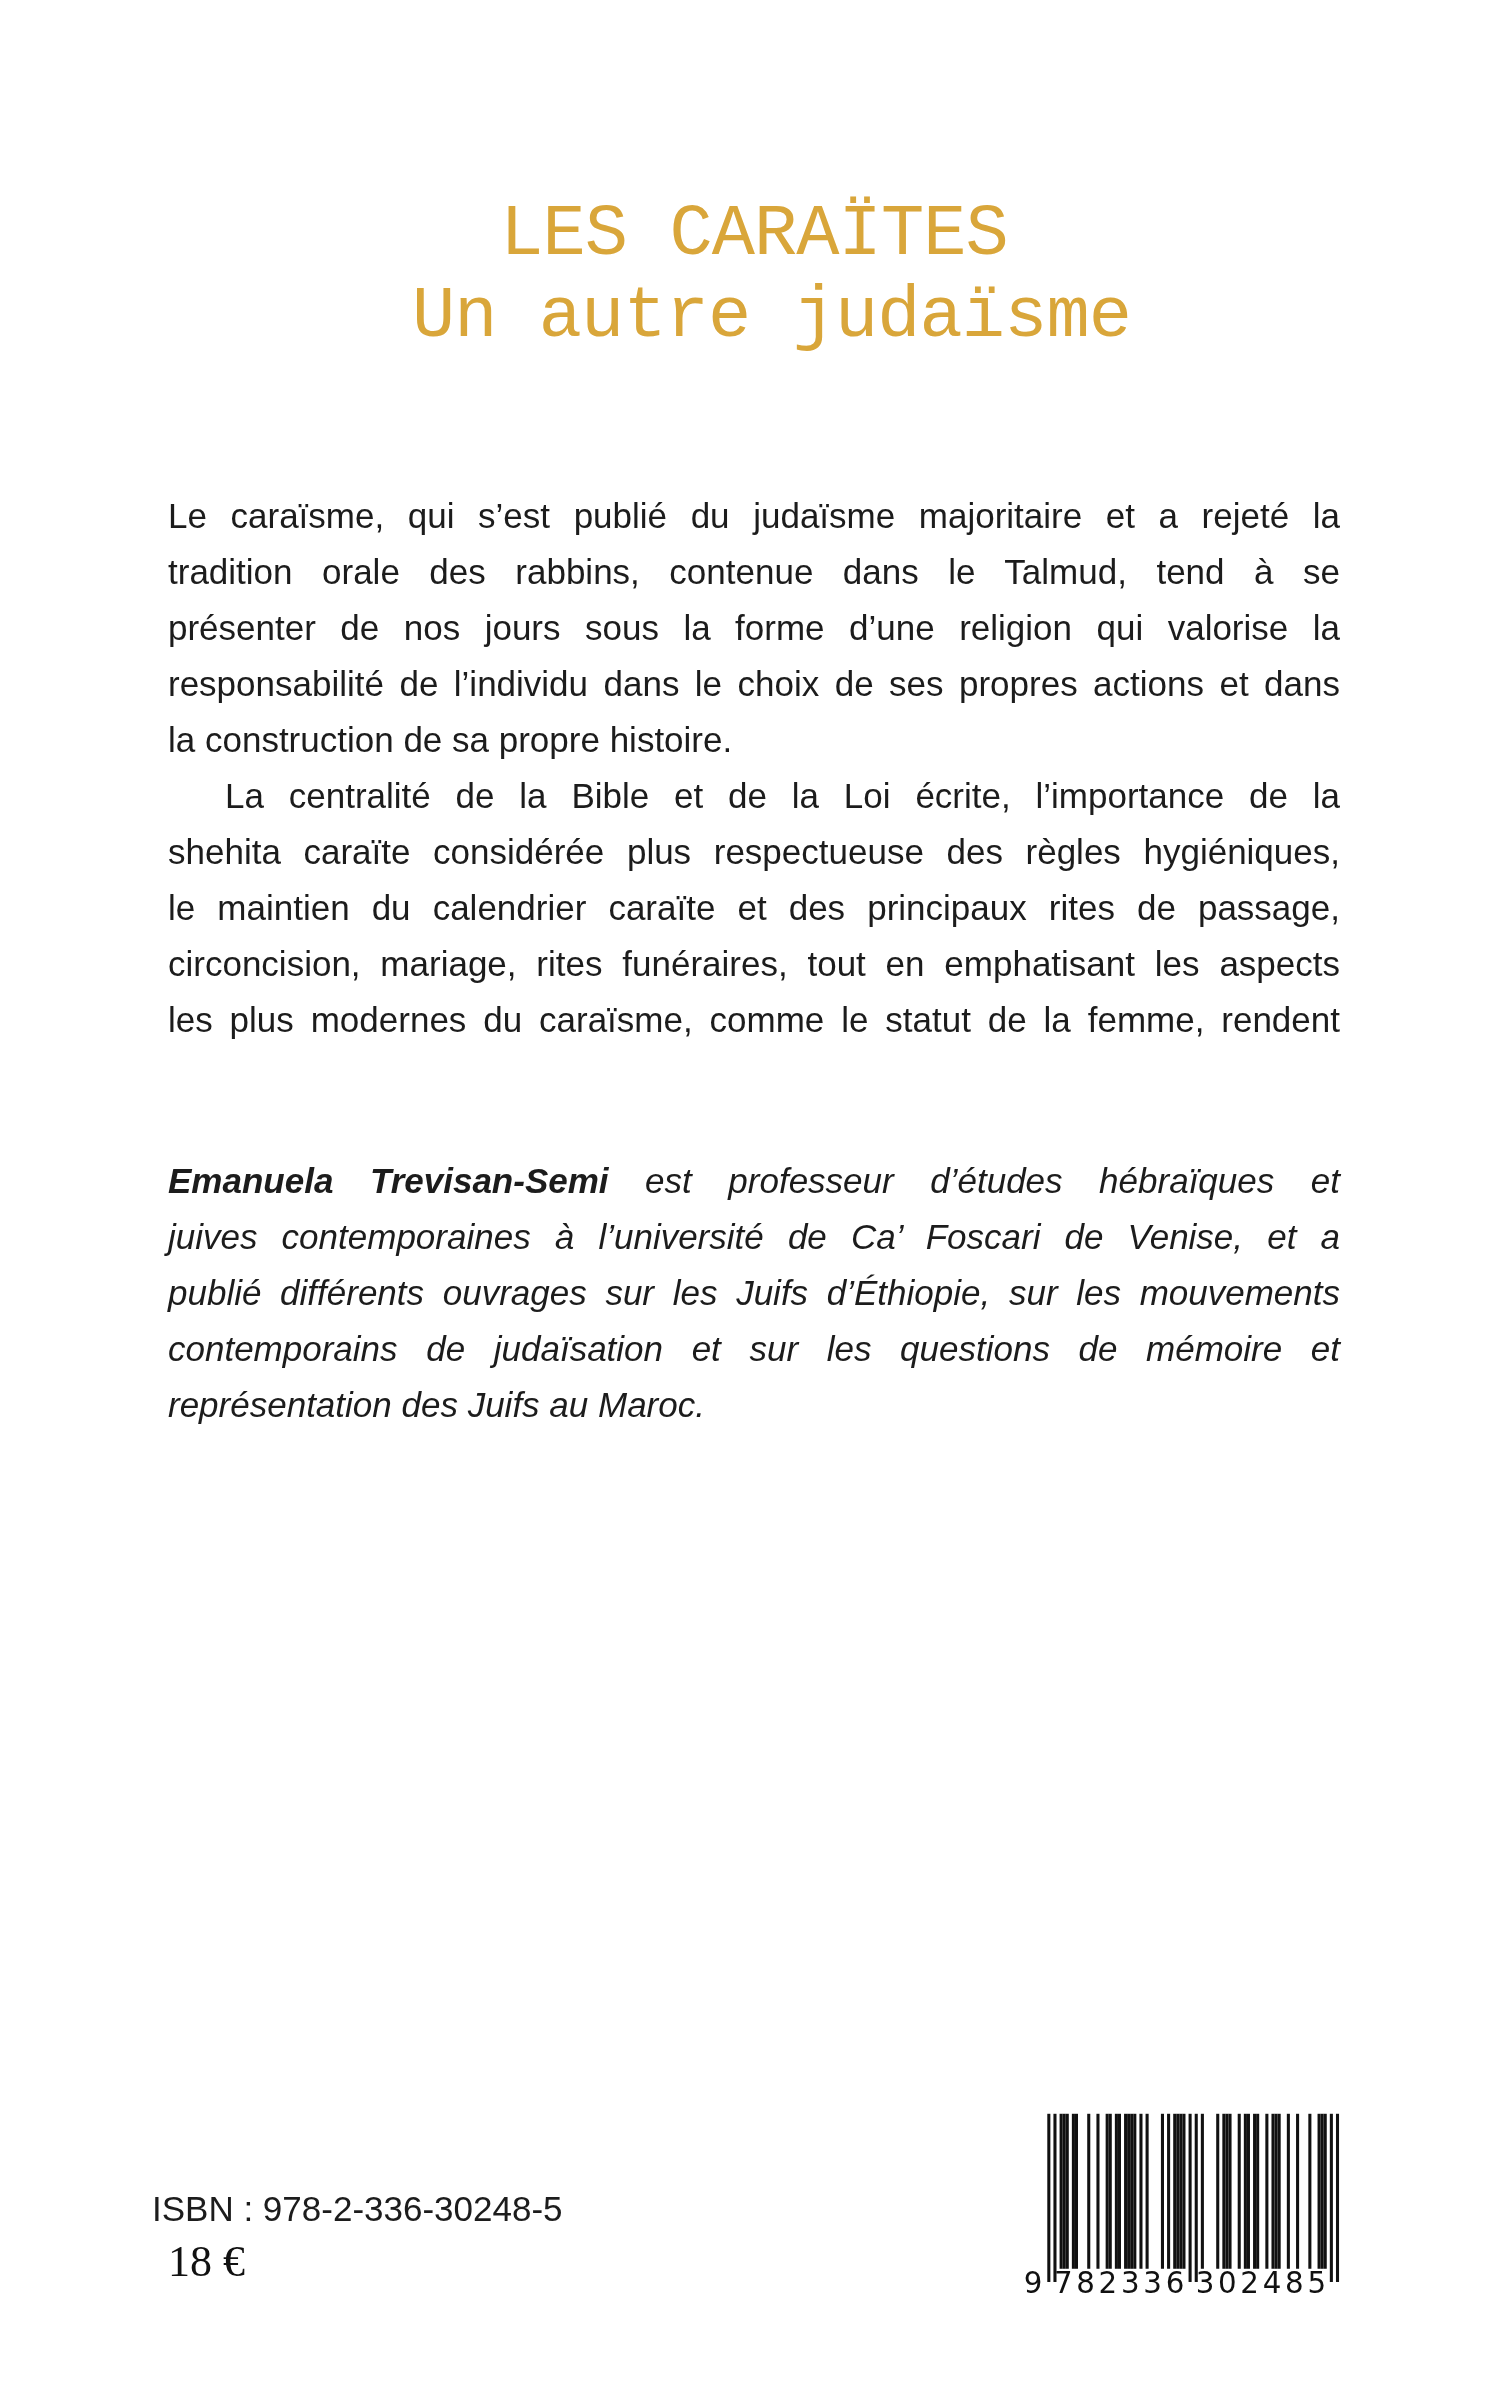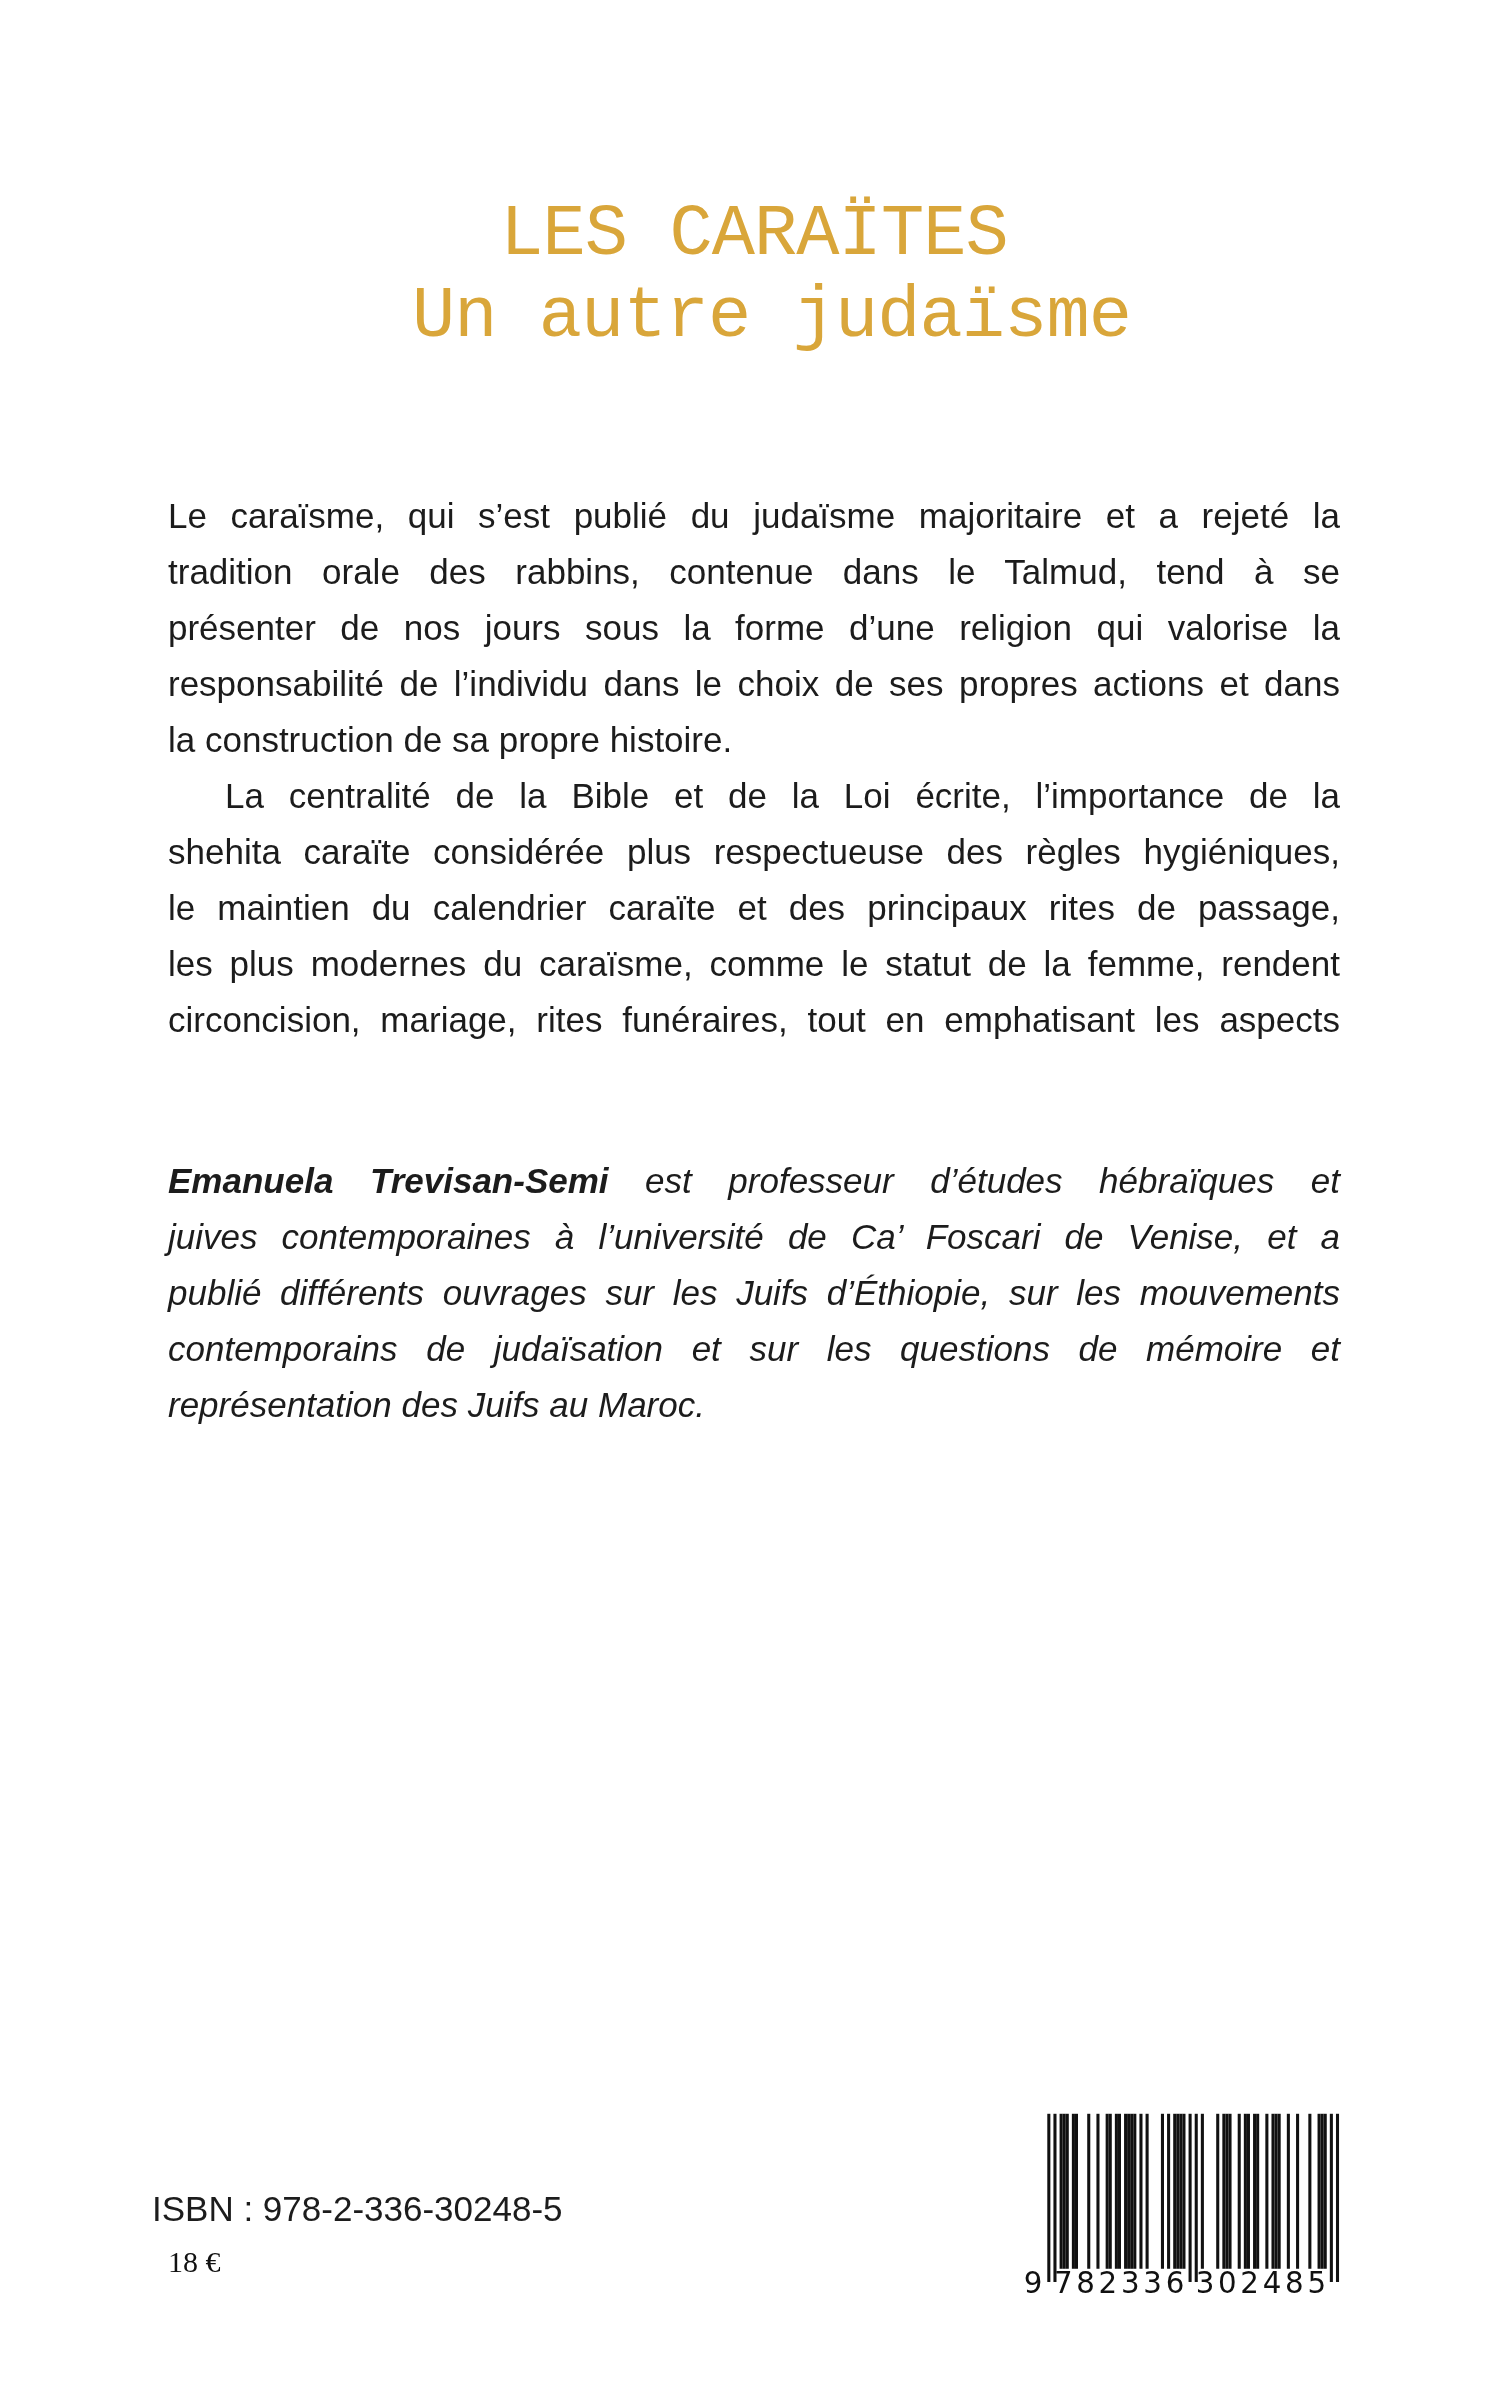--- a/index.html
+++ b/index.html
@@ -20,21 +20,21 @@
   .line.indent { padding-left: 57px; }
   .line-inner { display: inline-block; width: 100%; text-align: justify; text-align-last: justify; white-space: normal; }
   .line.last .line-inner { text-align-last: left; }
 
   .bio { font-style: italic; margin-top: 11px; }
   .bio .author { font-weight: bold; font-style: italic; }
 
   .isbn { position: absolute; left: 152px; top: 2188px; font-family: "Liberation Sans", sans-serif;
           font-size: 35px; color: #1c1c1c; line-height: 42px; }
   .price { position: absolute; left: 168px; top: 2241px; font-family: "Liberation Serif", serif;
-           font-size: 30px; color: #111; line-height: 42px; }
+           font-size: 44px; color: #111; line-height: 42px; }
 
   .barcode { position: absolute; left: 1018px; top: 2110px; width: 326px; height: 189px; }
   .barcode svg { display: block; }
   .bc-digits text { font-family: "DejaVu Sans", sans-serif; font-size: 31px; fill: #111; }
 </style>
 </head>
 <body>
 
 <div class="page">
 
@@ -48,22 +48,22 @@
       <span class="line"><span class="line-inner">Le caraïsme, qui s’est publié du judaïsme majoritaire et a rejeté la</span></span>
       <span class="line"><span class="line-inner">tradition orale des rabbins, contenue dans le Talmud, tend à se</span></span>
       <span class="line"><span class="line-inner">présenter de nos jours sous la forme d’une religion qui valorise la</span></span>
       <span class="line"><span class="line-inner">responsabilité de l’individu dans le choix de ses propres actions et dans</span></span>
       <span class="line last"><span class="line-inner">la construction de sa propre histoire.</span></span>
     </div>
     <div>
       <span class="line indent"><span class="line-inner">La centralité de la Bible et de la Loi écrite, l’importance de la</span></span>
       <span class="line"><span class="line-inner">shehita caraïte considérée plus respectueuse des règles hygiéniques,</span></span>
       <span class="line"><span class="line-inner">le maintien du calendrier caraïte et des principaux rites de passage,</span></span>
+      <span class="line"><span class="line-inner">circoncision, mariage, rites funéraires, tout en emphatisant les aspects</span></span>
       <span class="line"><span class="line-inner">les plus modernes du caraïsme, comme le statut de la femme, rendent</span></span>
-      <span class="line"><span class="line-inner">circoncision, mariage, rites funéraires, tout en emphatisant les aspects</span></span>
     </div>
   </div>
 
   <div class="body-text bio" style="top:1142px;">
     <span class="line"><span class="line-inner"><span class="author">Emanuela Trevisan-Semi</span><span> est professeur d’études hébraïques et</span></span></span>
     <span class="line"><span class="line-inner">juives contemporaines à l’université de Ca’ Foscari de Venise, et a</span></span>
     <span class="line"><span class="line-inner">publié différents ouvrages sur les Juifs d’Éthiopie, sur les mouvements</span></span>
     <span class="line"><span class="line-inner">contemporains de judaïsation et sur les questions de mémoire et</span></span>
     <span class="line last"><span class="line-inner">représentation des Juifs au Maroc.</span></span>
   </div>

